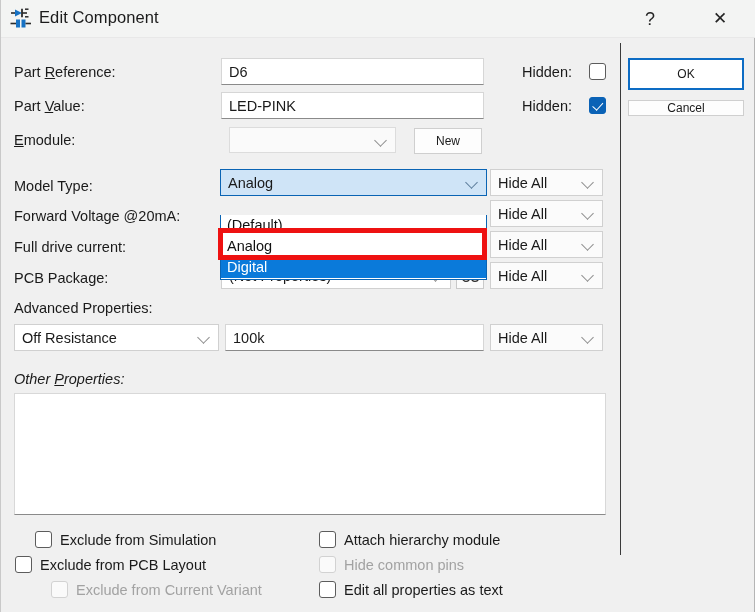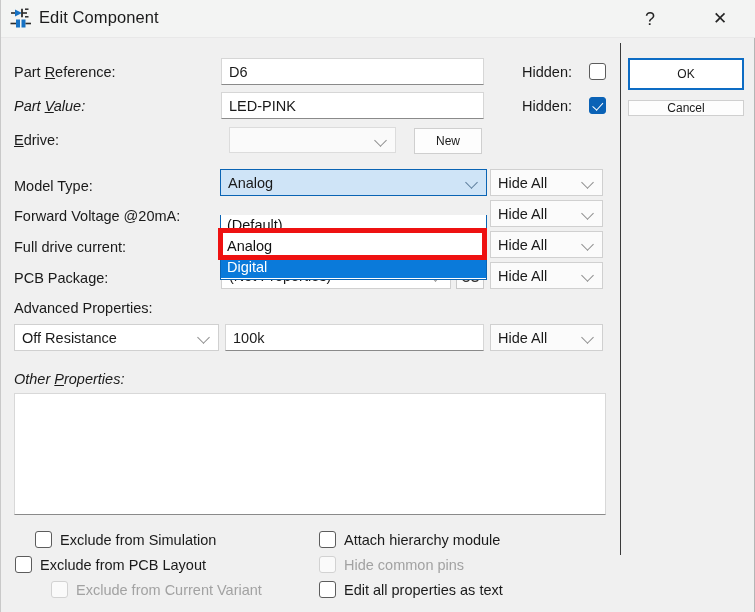--- a/index.html
+++ b/index.html
@@ -274,28 +274,28 @@
 
   <div id="vsep"></div>
 
   <div class="label" style="left:13px; top:64px;"><span>Part </span><span class="mn">R</span><span>eference:</span></div>
   <div class="textbox" style="left:220px; top:58px; width:263px; height:27px;">D6</div>
   <div class="label" style="left:521px; top:64px;">Hidden:</div>
   <div class="cbrow" style="left:588px; top:63px;">
     <div class="cbox"></div>
   </div>
 
-  <div class="label" style="left:13px; top:98px;font-style:italic;"><span>Part </span><span class="mn">V</span><span>alue:</span></div>
+  <div class="label" style="left:13px; top:98px;"><span>Part </span><span class="mn">V</span><span>alue:</span></div>
   <div class="textbox" style="left:220px; top:92px; width:263px; height:27px;">LED-PINK</div>
   <div class="label" style="left:521px; top:98px;">Hidden:</div>
   <div class="cbrow" style="left:588px; top:97px;">
     <div class="cbox checked"></div>
   </div>
 
-  <div class="label" style="left:13px; top:132px;"><span class="mn">E</span><span>drive:</span></div>
+  <div class="label" style="left:13px; top:132px;"><span class="mn">E</span><span>module:</span></div>
   <div class="combo empty" style="left:228px; top:127px; width:167px; height:26px;">
     <span class="cv"></span>
     <span class="chev"></span>
   </div>
   <div class="btn" style="left:413px; top:128px; width:68px; height:26px;">New</div>
 
   <div class="label" style="left:13px; top:178px;">Model Type:</div>
   <div class="combo open-head" style="left:219px; top:169px; width:267px; height:27px; z-index:31;">
     <span class="cv">Analog</span>
     <span class="chev"></span>

